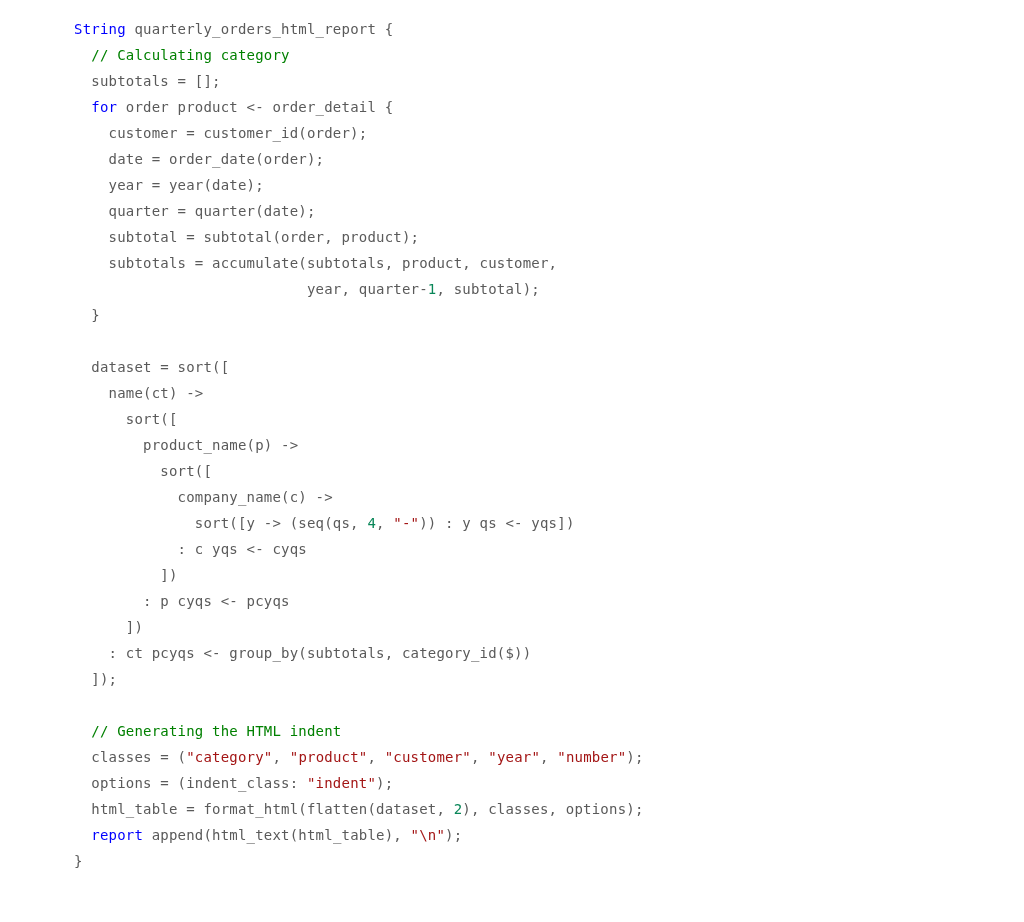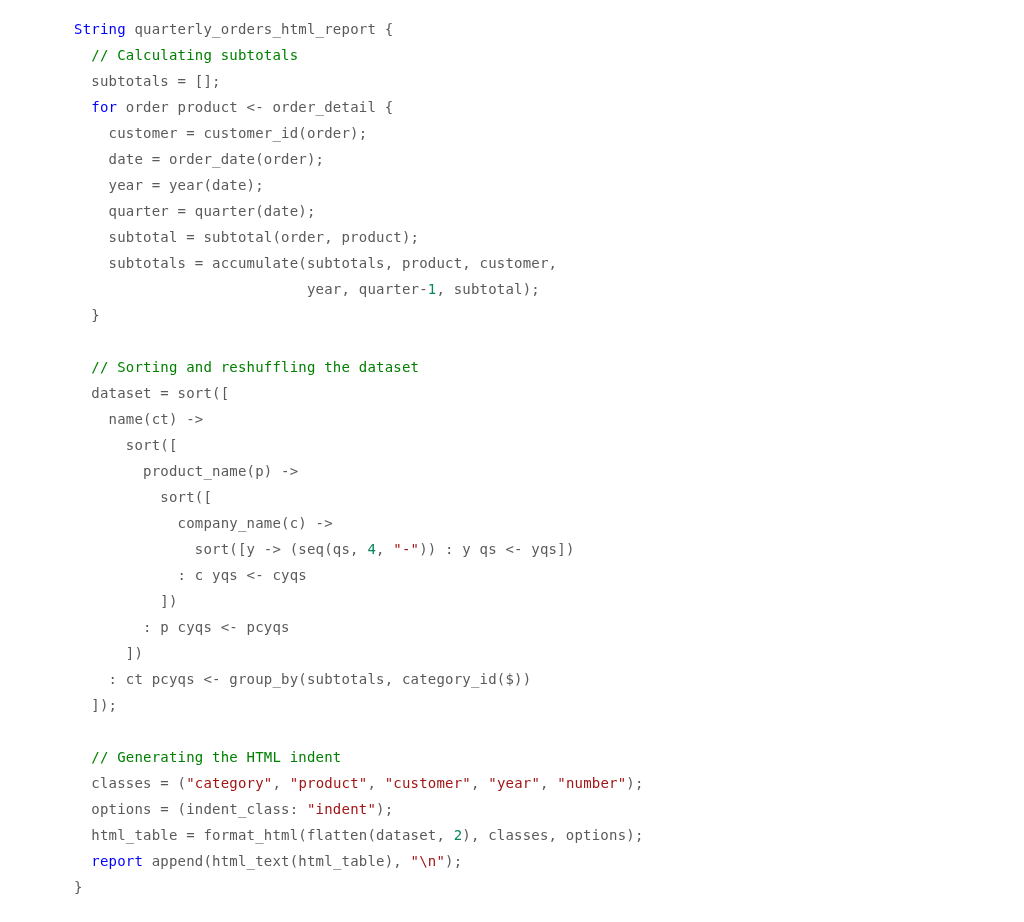--- a/index.html
+++ b/index.html
@@ -19,33 +19,32 @@
   }
   .kw { color: #0000ff; }
   .cm { color: #008000; }
   .st { color: #a31515; }
   .nm { color: #098658; }
 </style>
 </head>
 <body>
 
 <pre class="code"><span class="kw">String</span> quarterly_orders_html_report {
-  <span class="cm">// Calculating subtotals</span>
+  <span class="cm">// Calculating category</span>
   subtotals = [];
   <span class="kw">for</span> order product &lt;- order_detail {
     customer = customer_id(order);
     date = order_date(order);
     year = year(date);
     quarter = quarter(date);
     subtotal = subtotal(order, product);
     subtotals = accumulate(subtotals, product, customer,
                            year, quarter-<span class="nm">1</span>, subtotal);
   }
 
-  <span class="cm">// Sorting and reshuffling the dataset</span>
   dataset = sort([
     name(ct) -&gt;
       sort([
         product_name(p) -&gt;
           sort([
             company_name(c) -&gt;
               sort([y -&gt; (seq(qs, <span class="nm">4</span>, <span class="st">"-"</span>)) : y qs &lt;- yqs])
             : c yqs &lt;- cyqs
           ])
         : p cyqs &lt;- pcyqs

